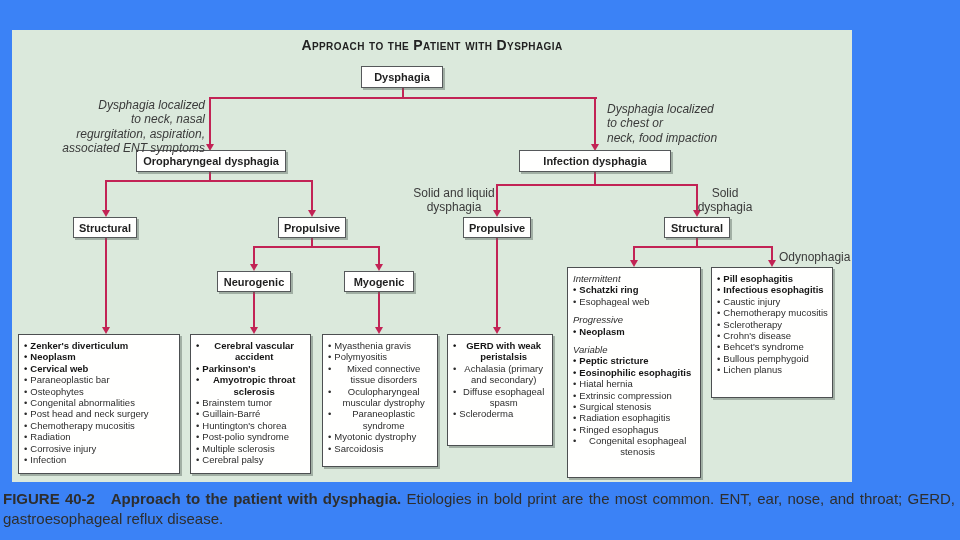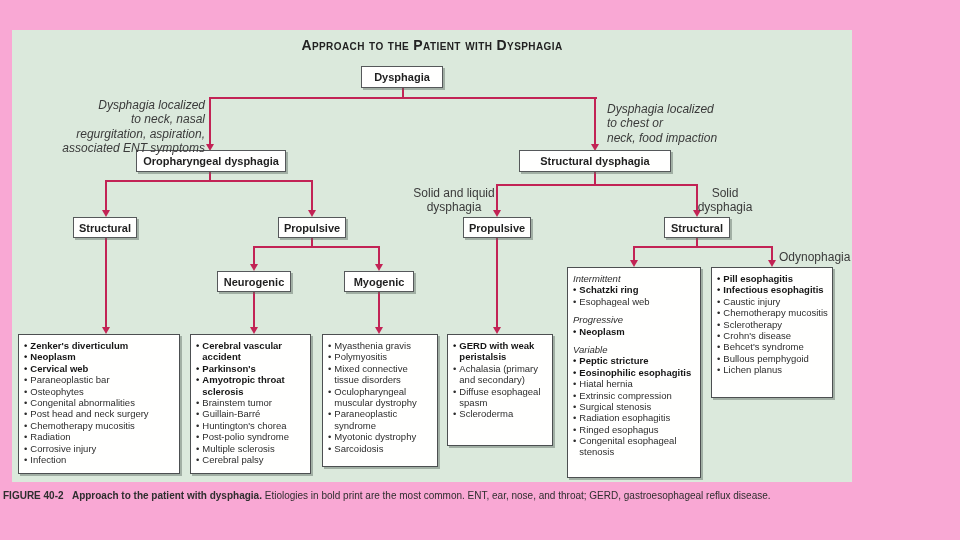--- a/index.html
+++ b/index.html
@@ -1,17 +1,17 @@
 <!DOCTYPE html>
 <html style="--accent: #c22355; --panel: #dbe9dc;"><head>
 <meta charset="utf-8">
 <style>
   html,body{margin:0;padding:0;background:#ffffff;}
   #stage{
-    position:relative;width:960px;height:540px;background:#f9a8d4;overflow:hidden;
+    position:relative;width:960px;height:540px;background:#3b82f6;overflow:hidden;
     font-family:"Liberation Sans",sans-serif;color:#2b2b2b;
   }
   #panel{
     position:absolute;left:12px;top:30px;width:840px;height:452px;
     background:var(--panel,#dbe9dc);
   }
   #figtitle{
     position:absolute;left:12px;top:37px;width:840px;text-align:center;
     font-weight:bold;font-size:14px;letter-spacing:.4px;color:#222;
     font-variant:small-caps;
@@ -22,40 +22,40 @@
     display:flex;align-items:center;justify-content:center;
     font-weight:bold;font-size:11px;color:#1f1f1f;white-space:nowrap;padding:0 5px;
     box-sizing:border-box;
   }
   .leaf{
     position:absolute;background:#fffffe;border:1px solid #4c4f51;
     box-shadow:2px 2px 0 rgba(90,105,95,.45);
     padding:5px 4px 4px 5px;box-sizing:border-box;
     font-size:9.5px;line-height:1.2;color:#2d2d2d;
   }
-  .leaf .li{display:flex;}
+  .leaf .li{display:flex;text-align:center;}
   .leaf .li .bu{margin-right:3px;flex:0 0 auto;}
   .leaf .li.b{font-weight:bold;color:#151515;}
   .leaf .li.hdr{font-style:italic;}
   .leaf .li.gap{margin-top:7px;}
   .ann{
     position:absolute;font-style:italic;font-size:12px;line-height:1.2;
     color:#3a3a3a;white-space:pre-line;
   }
   .vl,.hl{position:absolute;background:var(--accent,#c22355);}
   .vl{width:2px;}
   .hl{height:2px;}
   .arr{
     position:absolute;width:0;height:0;
     border-left:4px solid transparent;border-right:4px solid transparent;
     border-top:7px solid var(--accent,#c22355);
   }
   #caption{
     position:absolute;left:3px;top:489px;width:952px;
-    font-size:10px;line-height:1.35;color:#2e2e2e;text-align:justify;
+    font-size:15px;line-height:1.35;color:#2e2e2e;text-align:justify;
   }
   #caption .fig{font-weight:bold;}
   #caption .bold{font-weight:bold;}
 </style>
 </head>
 <body>
 
 <div id="stage">
   <div id="panel"></div>
   <div id="figtitle">Approach to the Patient with Dysphagia</div>
@@ -101,21 +101,21 @@
 
   <div class="vl" style="left:696px;top:238px;height:10px"></div>
   <div class="hl" style="left:633px;top:246px;width:140px"></div>
   <div class="vl" style="left:633px;top:246px;height:14px"></div>
   <div class="arr" style="left:630px;top:260px"></div>
   <div class="vl" style="left:771px;top:246px;height:14px"></div>
   <div class="arr" style="left:768px;top:260px"></div>
 
   <div class="node" style="left:361px;top:66px;width:82px;height:22px">Dysphagia</div>
   <div class="node" style="left:136px;top:150px;width:150px;height:22px">Oropharyngeal dysphagia</div>
-  <div class="node" style="left:519px;top:150px;width:152px;height:22px">Structural dysphagia</div>
+  <div class="node" style="left:519px;top:150px;width:152px;height:22px">Infection dysphagia</div>
   <div class="node" style="left:73px;top:217px;width:64px;height:21px">Structural</div>
   <div class="node" style="left:278px;top:217px;width:68px;height:21px">Propulsive</div>
   <div class="node" style="left:463px;top:217px;width:68px;height:21px">Propulsive</div>
   <div class="node" style="left:664px;top:217px;width:66px;height:21px">Structural</div>
   <div class="node" style="left:217px;top:271px;width:74px;height:21px">Neurogenic</div>
   <div class="node" style="left:344px;top:271px;width:70px;height:21px">Myogenic</div>
 
   <div class="ann" style="left:55px;top:98px;width:150px;text-align:right">Dysphagia localized
 to neck, nasal
 regurgitation, aspiration,

